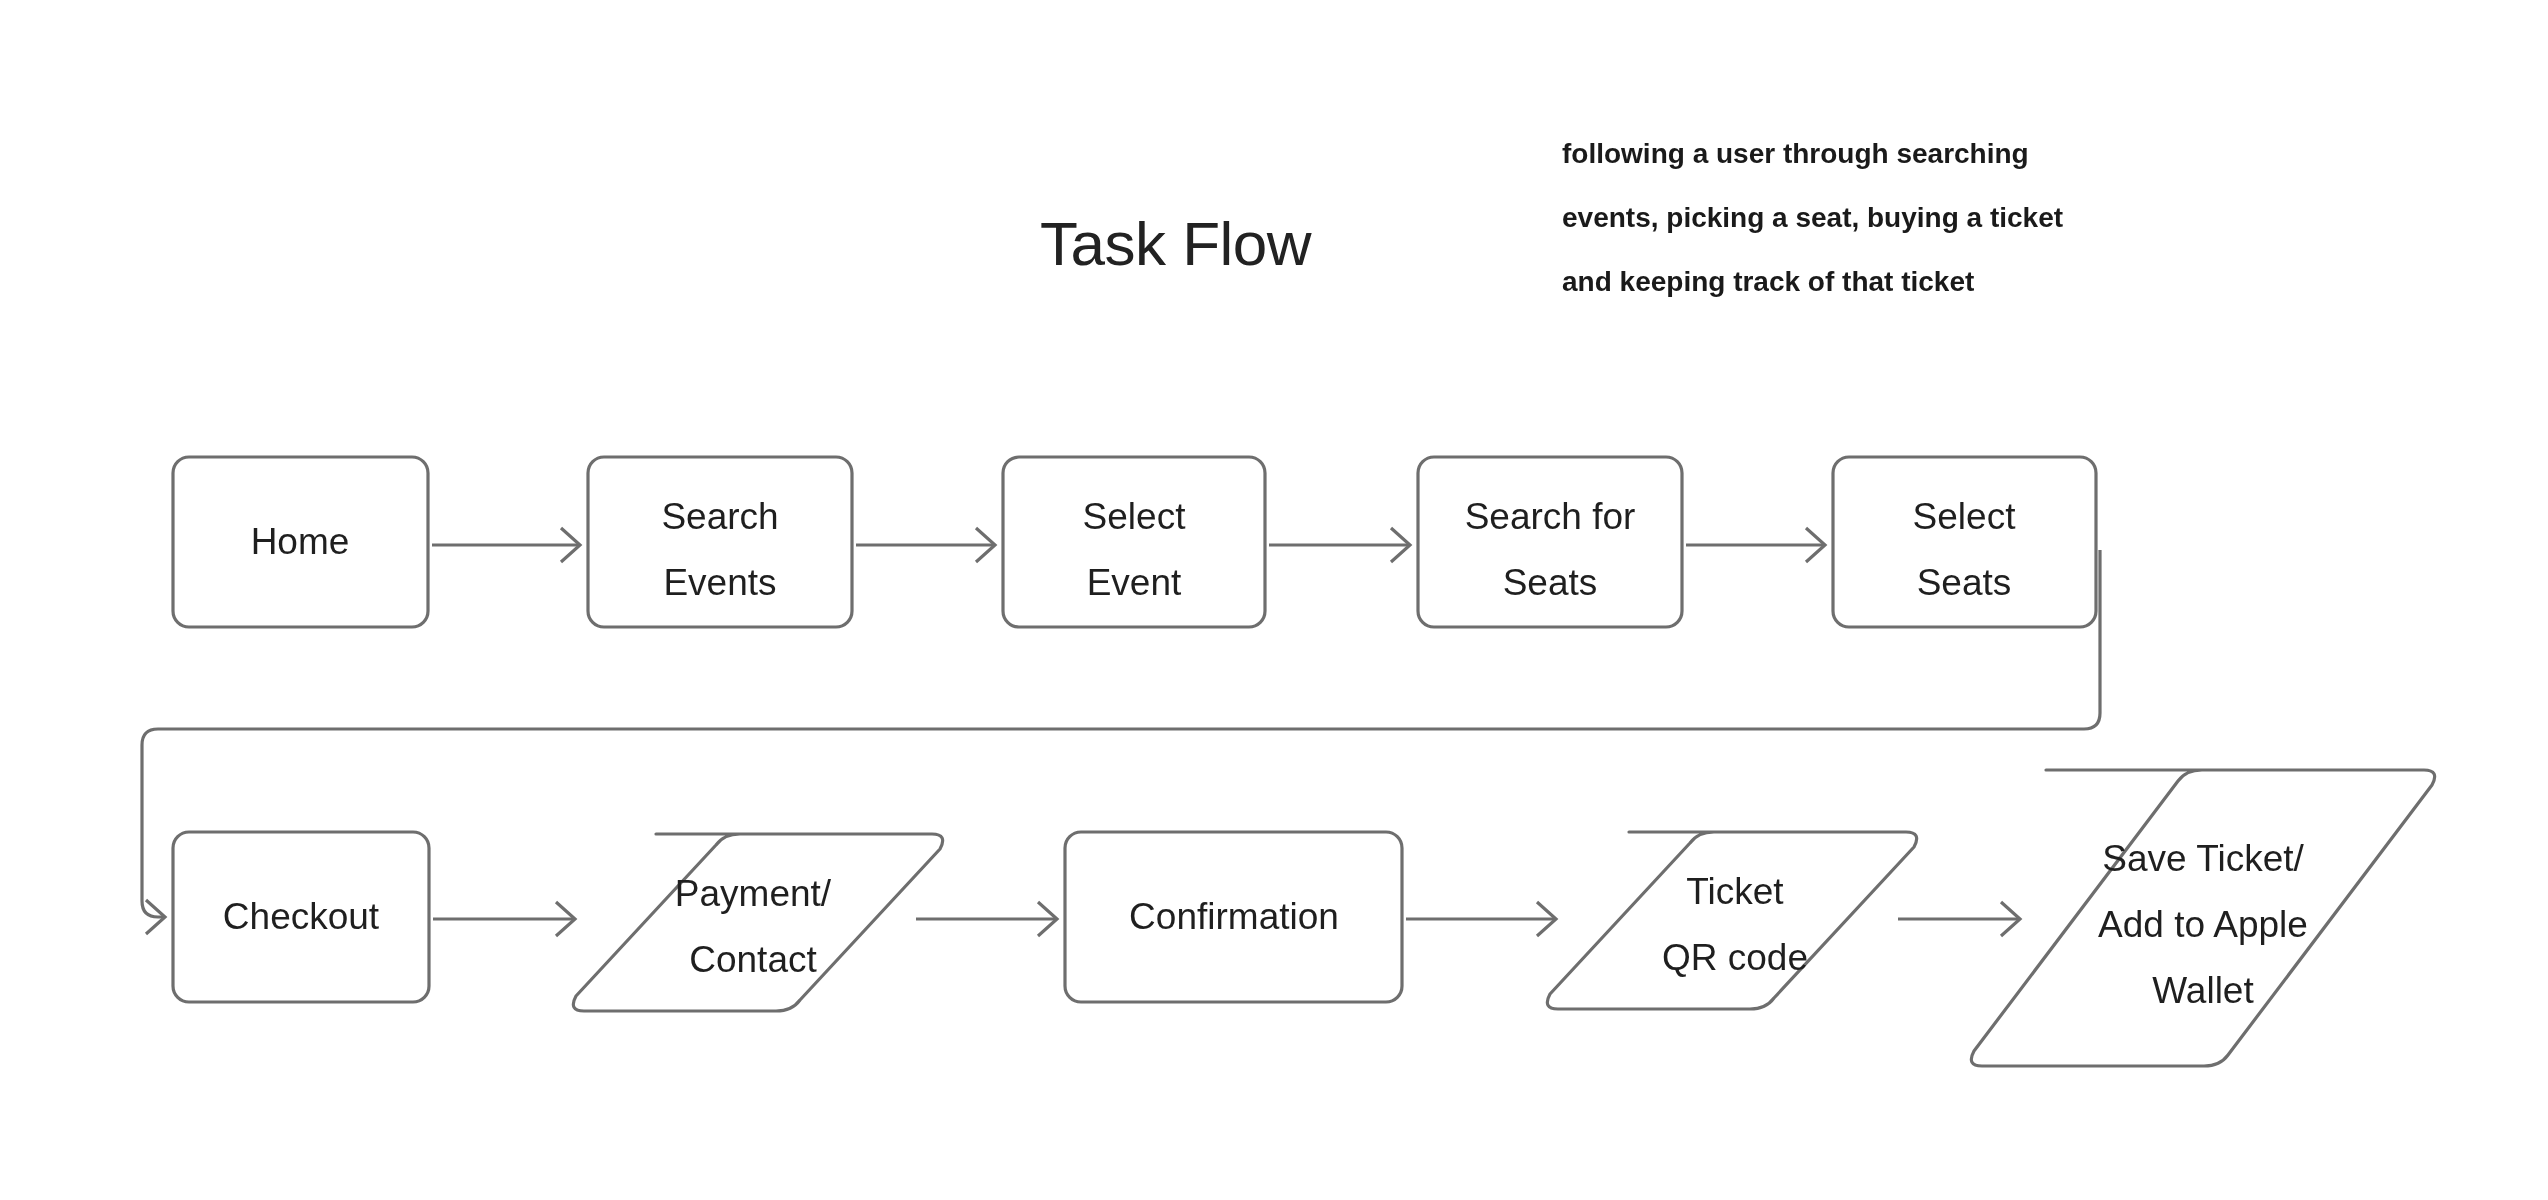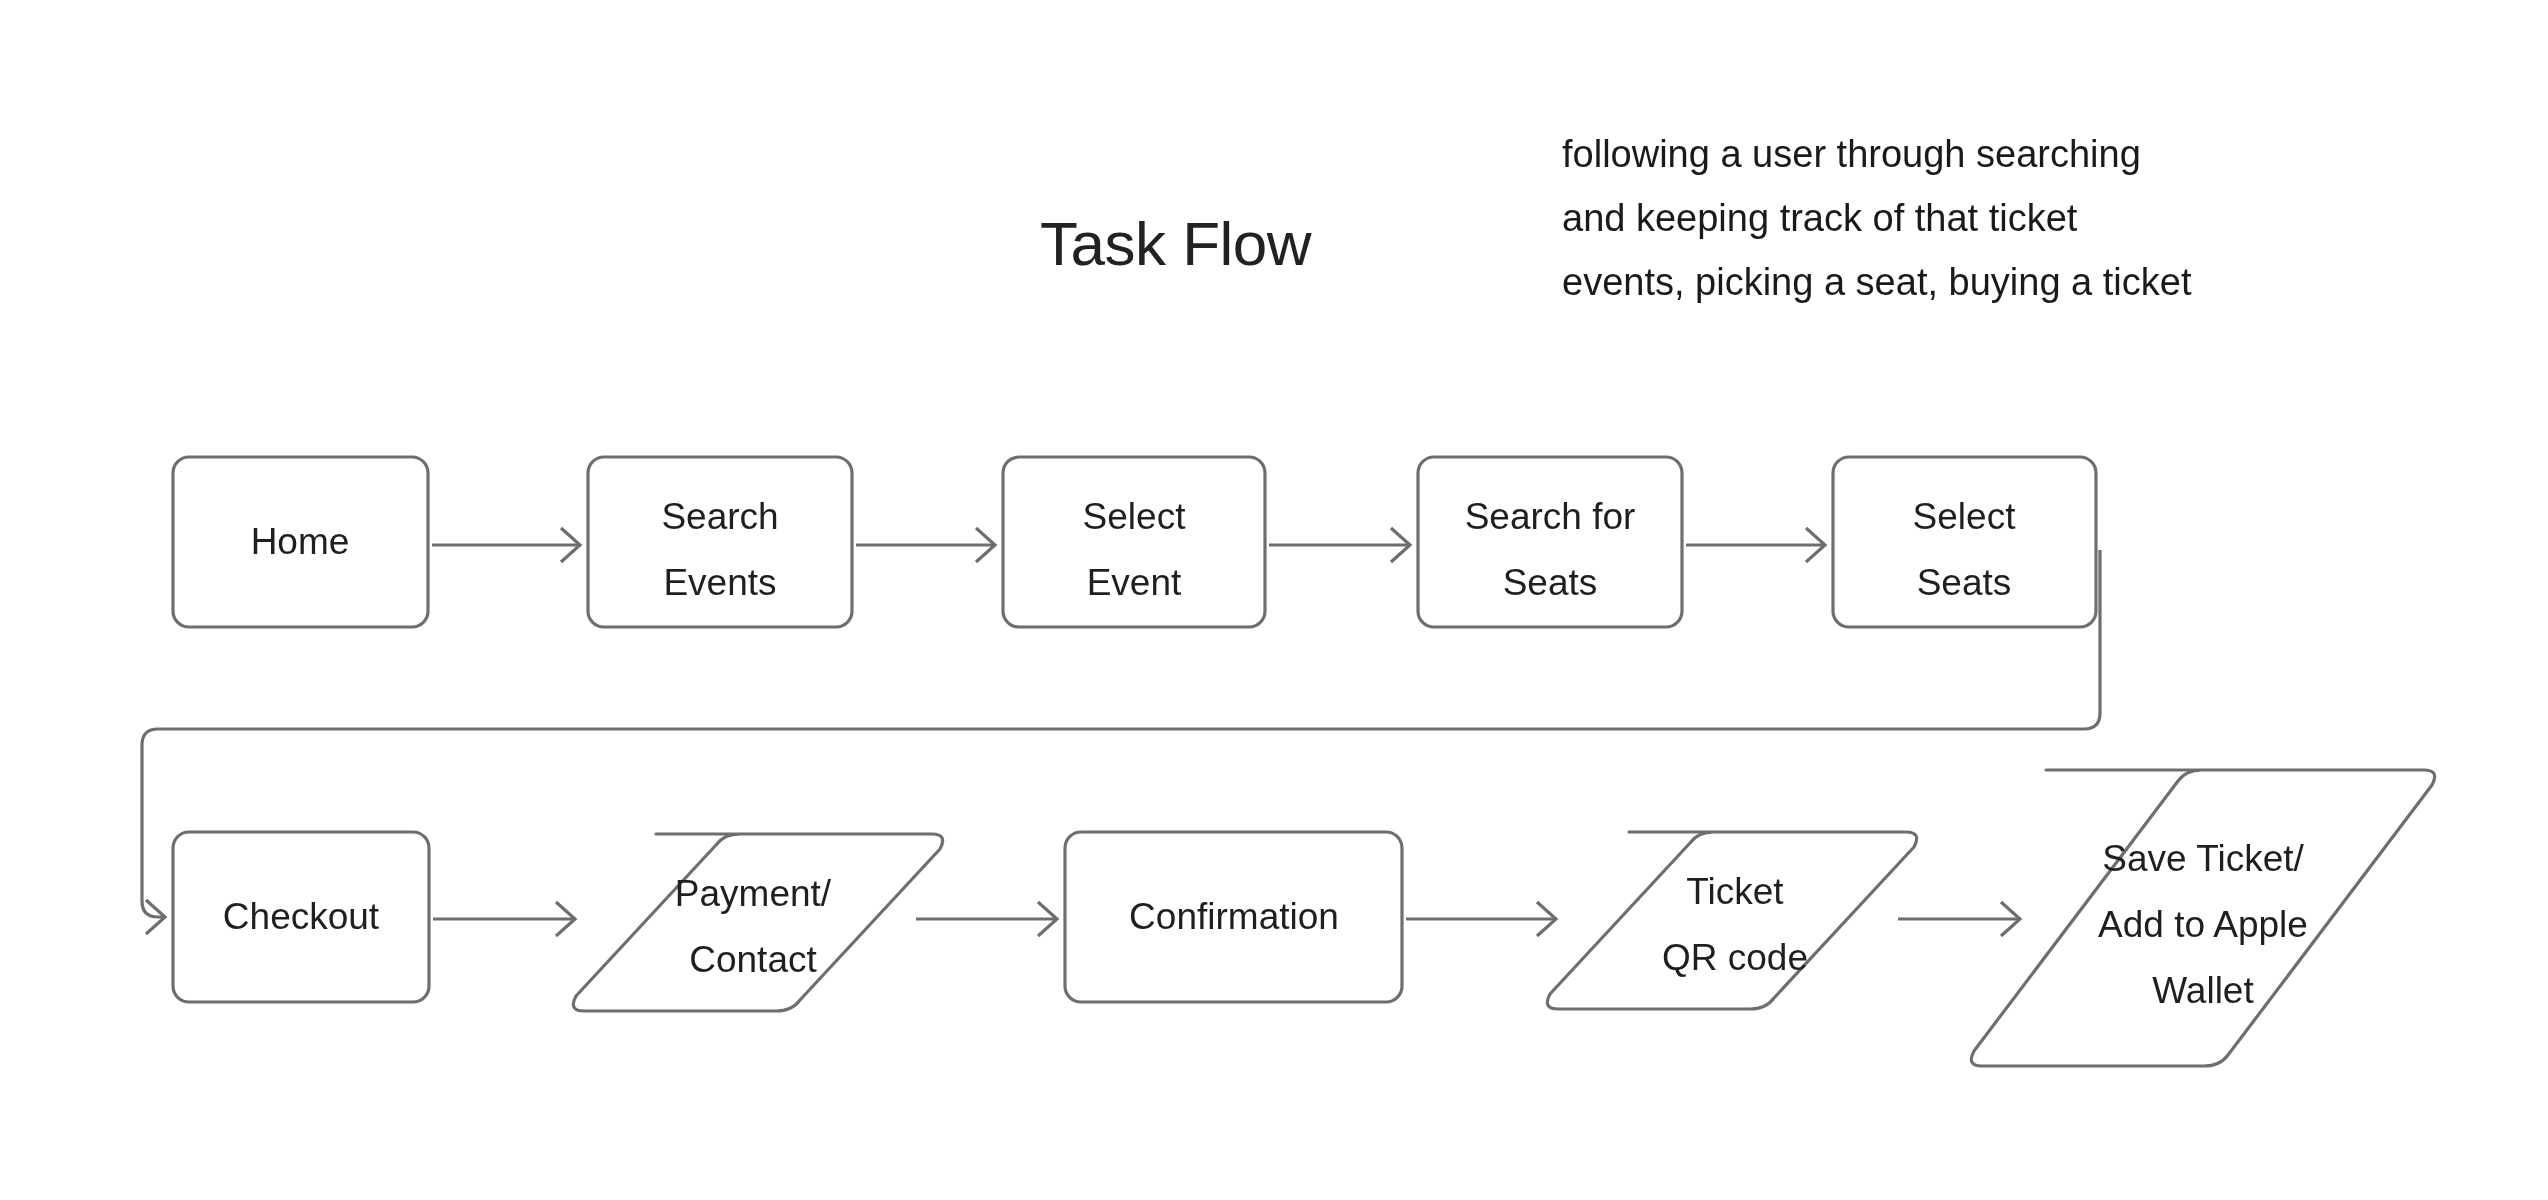--- a/index.html
+++ b/index.html
@@ -63,41 +63,41 @@
     color: #222222;
     letter-spacing: -0.5px;
     white-space: nowrap;
   }
   .desc-text {
     position: absolute;
     left: 1562px;
     top: 122px;
     width: 830px;
     font-family: "Liberation Sans", sans-serif;
-    font-size: 38px;
-    font-weight: 400;
+    font-size: 28px;
+    font-weight: 700;
     line-height: 64px;
     color: #1a1a1a;
   }
   .desc-line {
     display: block;
     white-space: nowrap;
   }
 </style>
 </head>
 <body>
 
 <div id="canvas">
 
   <div class="title-text">Task Flow</div>
 
   <div class="desc-text">
     <span class="desc-line">following a user through searching</span>
+    <span class="desc-line">events, picking a seat, buying a ticket</span>
     <span class="desc-line">and keeping track of that ticket</span>
-    <span class="desc-line">events, picking a seat, buying a ticket</span>
   </div>
 
   <svg id="flow-svg" viewBox="0 0 2548 1200">
 
     <g>
       <rect class="node-shape" x="173" y="457" width="255" height="170" rx="16" ry="16"></rect>
       <text class="node-label" x="300" y="544">Home</text>
     </g>
 
     <g>

